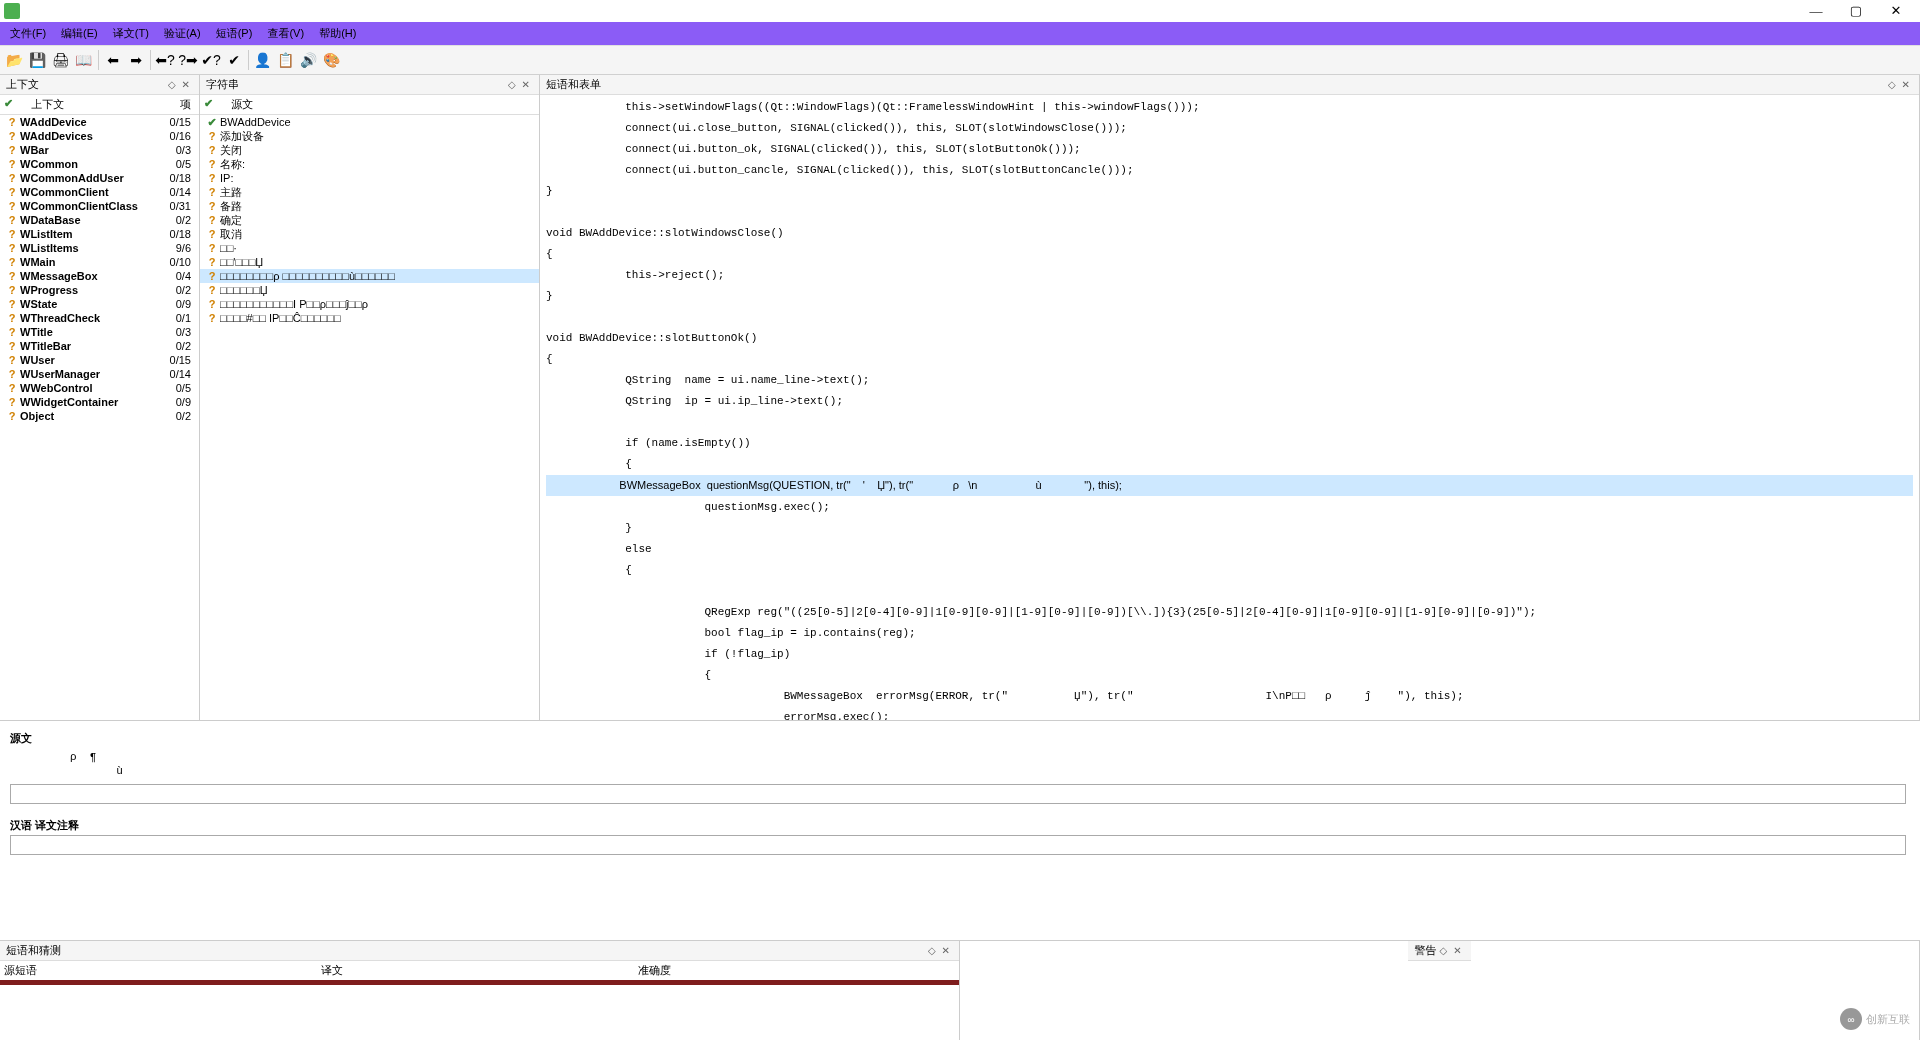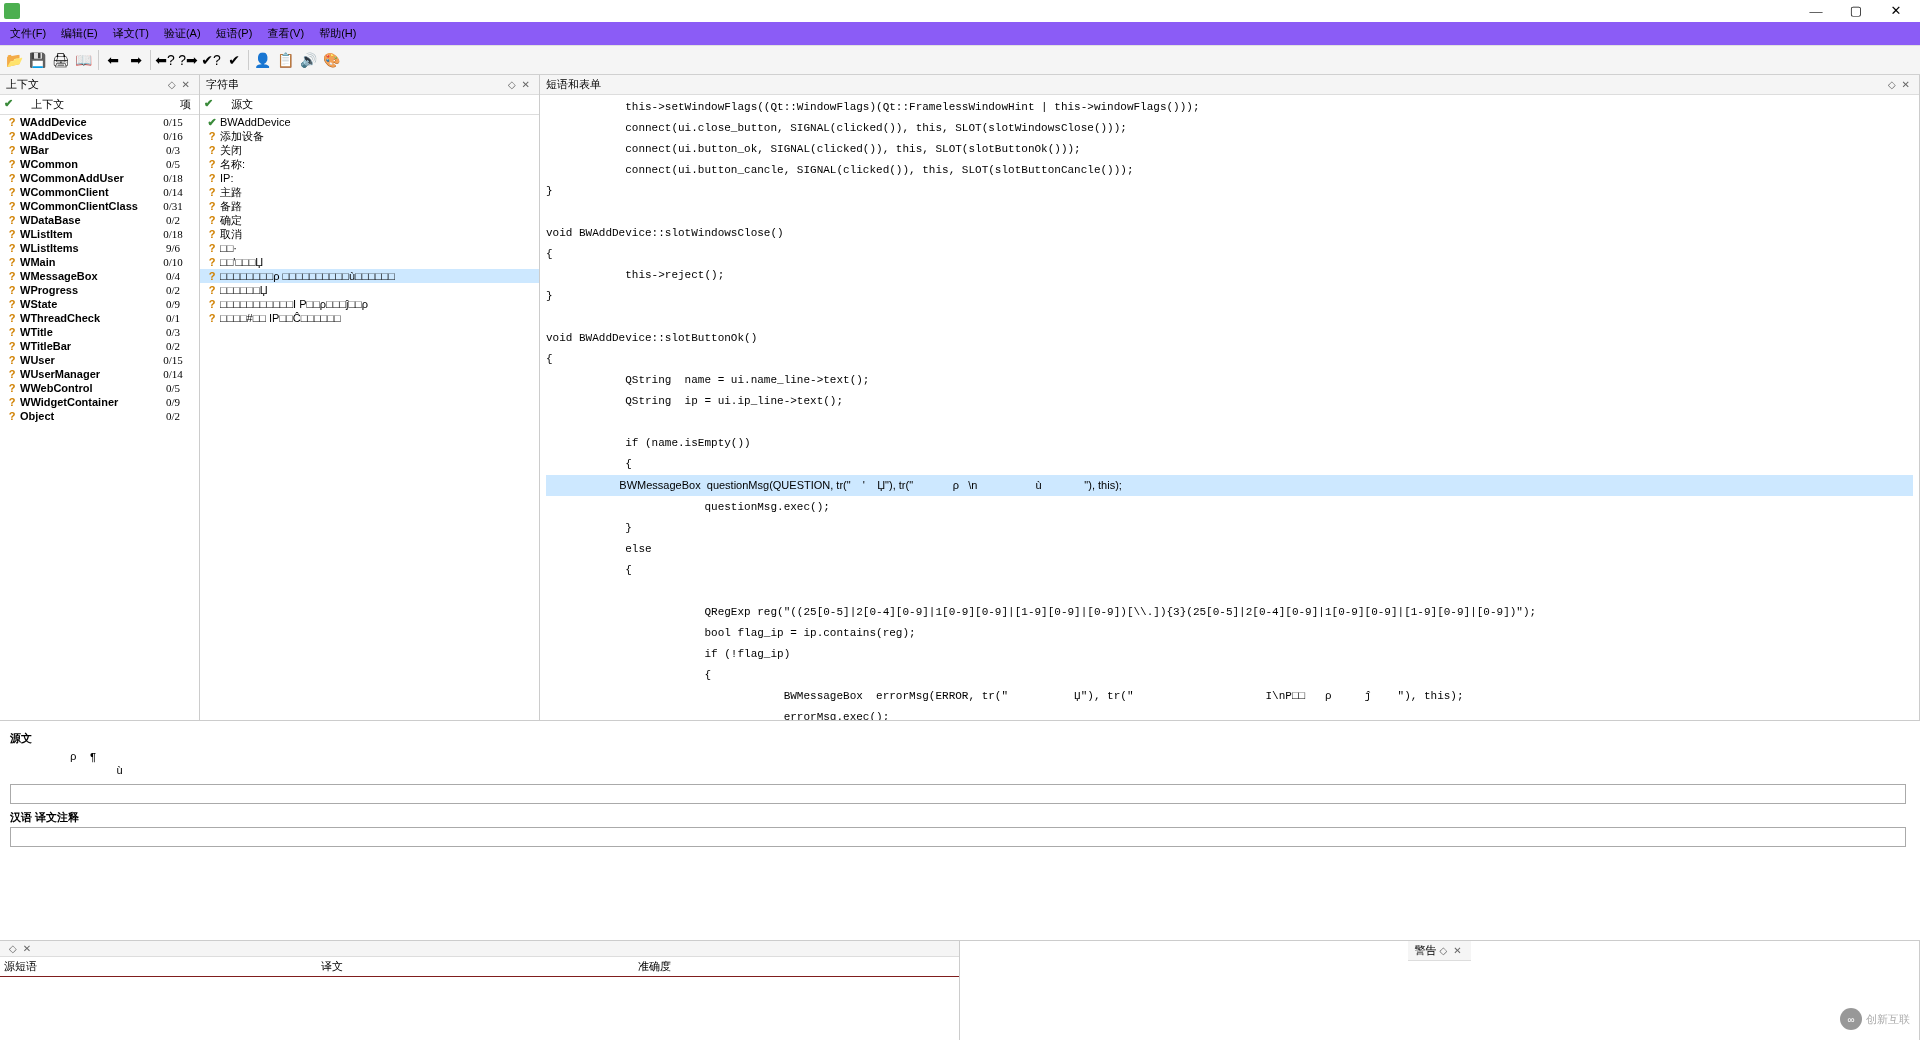--- a/index.html
+++ b/index.html
@@ -28,31 +28,31 @@
 .panel-hdr .t { flex: 1; }
 .panel-hdr .dock-btn { cursor: pointer; padding: 0 3px; font-size: 10px; color: #666; }
 .col-hdr { background: #fff; border-bottom: 1px solid #ddd; display: flex; padding: 2px 4px; }
 .col-hdr .c1 { flex: 1; padding-left: 18px; }
 .col-hdr .c2 { width: 40px; text-align: right; padding-right: 4px; }
 .list { flex: 1; overflow: auto; }
 .row { display: flex; align-items: center; padding: 0 4px; height: 14px; cursor: pointer; }
 .row.selected { background: #cde8ff; }
 .row .icon-col { width: 16px; text-align: center; }
 .row .name-col { flex: 1; white-space: nowrap; overflow: hidden; text-overflow: ellipsis; }
-.row .item-col { width: 40px; text-align: center; padding-right: 4px; font-family: Liberation Serif, serif; }
+.row .item-col { width: 40px; text-align: right; padding-right: 4px; }
 .row .bold { font-weight: bold; }
 .mark-q { color: #d08000; font-weight: bold; }
 .mark-ok { color: #3a8a3a; font-weight: bold; }
 .code { flex: 1; overflow: auto; font-family: "Courier New", monospace; font-size: 11px; white-space: pre; padding: 2px 6px; line-height: 21px; }
 .code .hl { background: #cde8ff; display: inline-block; width: 100%; }
 .mid-body { flex: 1; padding: 6px 10px; overflow: auto; background: #fff; }
 .field-lbl { font-weight: bold; margin-top: 4px; }
 .src-txt { font-family: "Courier New", monospace; padding: 4px 0 4px 60px; line-height: 14px; }
 .field-input { width: calc(100% - 4px); margin-top: 2px; border: 1px solid #aaa; height: 20px; padding: 1px 3px; font-family: inherit; font-size: 11px; }
-.ph-hdr { display: flex; padding: 2px 4px; border-bottom: 1px solid #7f1d1d; }
+.ph-hdr { display: flex; padding: 2px 4px; border-bottom: 5px solid #7f1d1d; }
 .ph-hdr span { flex: 1; }
 .watermark { position: fixed; right: 10px; bottom: 10px; opacity: 0.5; font-size: 13px; color: #555; pointer-events: none; display: flex; align-items: center; gap: 4px; }
 .watermark .wmlogo { width: 22px; height: 22px; background: #333; border-radius: 50%; color: #fff; display: flex; align-items: center; justify-content: center; font-size: 10px; }
 </style>
 </head>
 <body>
 
 <div class="app">
 
   <div class="titlebar">
@@ -342,28 +342,29 @@
 </div>
       </div>
     </div>
 
     <div class="row-mid">
       <div class="mid-body">
         <div class="field-lbl">源文</div>
         <div class="src-txt" style="white-space:pre;">ρ  ¶
        ù</div>
         <input class="field-input" style="">
-        <div class="field-lbl" style="margin-top:6px;">汉语 译文注释</div>
+        <div class="field-lbl" style="margin-top:14px;">汉语 译文注释</div>
         <input class="field-input" style="">
       </div>
     </div>
 
     <div class="row-bot">
       <div class="panel phrases">
         <div class="panel-hdr">
+          <span class="t">短语和猜测</span>
           <span class="dock-btn">◇</span>
           <span class="dock-btn">✕</span>
         </div>
         <div class="ph-hdr">
           <span>源短语</span>
           <span>译文</span>
           <span>准确度</span>
         </div>
       </div>
       <div class="panel warnings">

